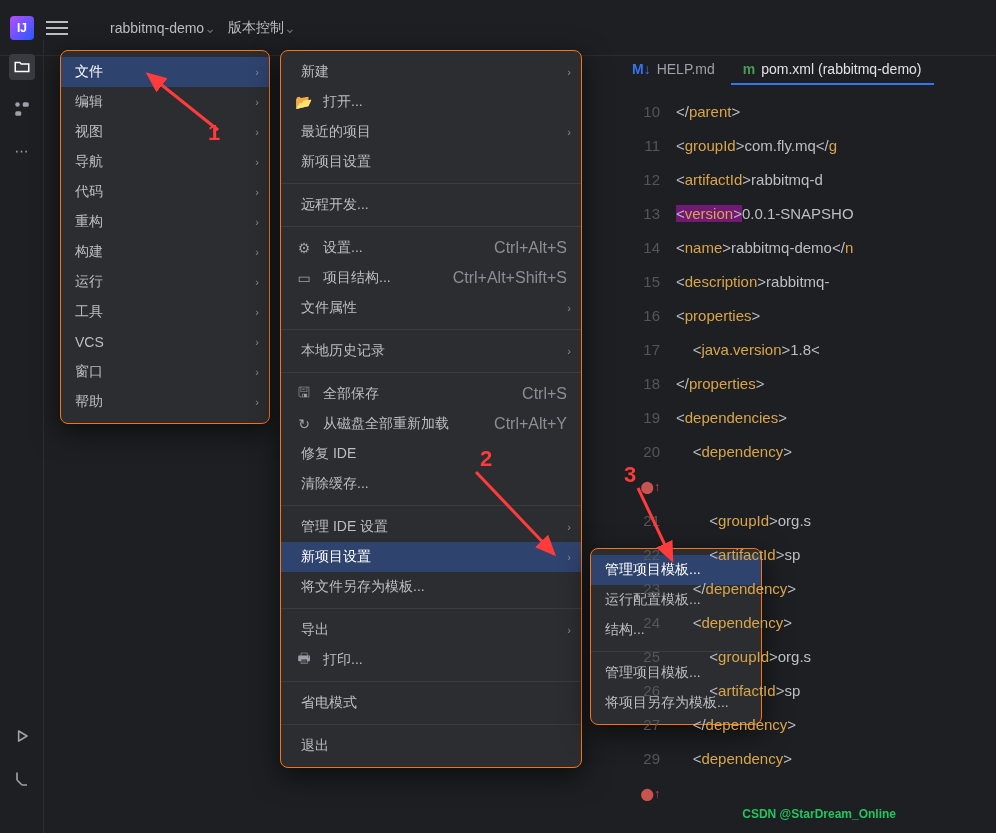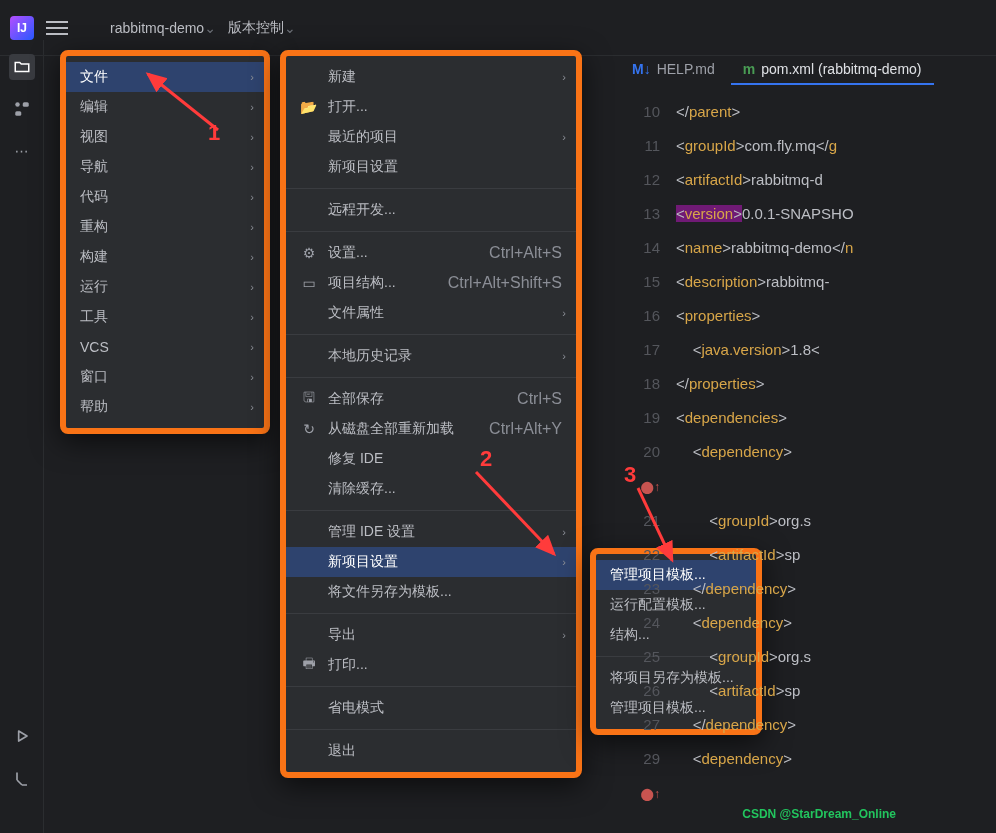--- a/index.html
+++ b/index.html
@@ -11,27 +11,27 @@
 .burger div { height:2px; background:#bcbec4; }
 .bc { display:flex; align-items:center; }
 .bc span.chev { color:#6b6f76; }
 
 .leftbar { position:absolute; left:0; top:40px; width:44px; height:calc(100% - 40px); border-right:1px solid #2b2d30; display:flex; flex-direction:column; align-items:center; gap:16px; padding-top:14px; }
 .lb-ico { width:26px; height:26px; display:flex; align-items:center; justify-content:center; border-radius:4px; cursor:pointer; color:#9da0a8; }
 .lb-ico.act { background:#393b40; color:#fff; }
 .lb-bot { position:absolute; bottom:40px; left:0; width:44px; display:flex; flex-direction:column; align-items:center; gap:18px; }
 
 
-.menu { position:absolute; background:#2b2d30; border:6px solid #f97316; border-radius:8px; box-shadow:0 8px 28px rgba(0,0,0,0.6); padding:6px 0; }
+.menu { position:absolute; background:#2b2d30; border:1px solid #f97316; border-radius:8px; box-shadow:0 8px 28px rgba(0,0,0,0.6); padding:6px 0; }
 .mi { height:30px; display:flex; align-items:center; padding:0 14px; gap:10px; cursor:pointer; position:relative; white-space:nowrap; }
 .mi.sel { background:#2e436e; color:#fff; }
 .mi .arr { position:absolute; right:10px; color:#8b8e96; font-size:11px; }
 .mi .sc { position:absolute; right:14px; color:#8b8e96; font-size:16px; }
 .mi .ic { width:18px; text-align:center; color:#9da0a8; }
-.mi.noic { padding-left:42px; }
+.mi.noic { padding-left:20px; }
 .msep { height:1px; background:#3a3c40; margin:6px 0; }
 
 .menu1 { left:60px; top:50px; width:210px; }
 .menu2 { left:280px; top:50px; width:302px; }
 .menu3 { left:590px; top:548px; width:172px; }
 
 
 .ann { position:absolute; color:#ff3b3b; font-size:22px; font-weight:600; z-index:50; }
 .arrow { position:absolute; z-index:40; }
 
@@ -241,24 +241,24 @@
       <span>管理项目模板...</span>
     </div>
     <div class="mi">
       <span>运行配置模板...</span>
     </div>
     <div class="mi">
       <span>结构...</span>
     </div>
     <div class="msep"></div>
     <div class="mi">
+      <span>管理项目模板...</span>
+    </div>
+    <div class="mi">
       <span>将项目另存为模板...</span>
-    </div>
-    <div class="mi">
-      <span>管理项目模板...</span>
     </div>
   </div>
 
 <div class="tabs" id="tabs">
     <div class="tab">
       <span style="color:#3574f0;font-weight:600">M↓</span>
       <span>HELP.md</span>
     </div>
     <div class="tab act">
       <span style="color:#499c54;font-weight:600">m</span>

